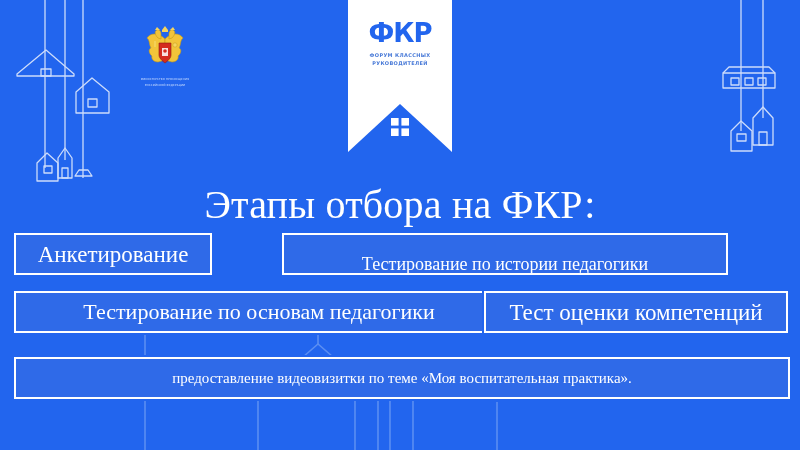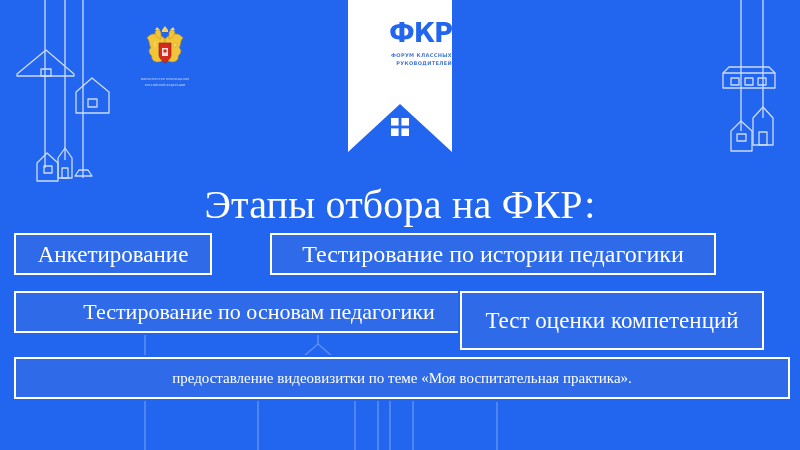--- a/index.html
+++ b/index.html
@@ -38,21 +38,21 @@
   }
   #banner .ribbon-shape {
     position: absolute;
     inset: 0;
   }
   #banner .logo-wrap {
     position: absolute;
     left: 0;
     top: 20px;
     width: 104px;
-    text-align: right;
+    text-align: center;
   }
   .logo-mark {
     font-family: "DejaVu Sans", sans-serif;
     font-weight: 700;
     font-size: 26px;
     letter-spacing: -1px;
     color: #2265ee;
     line-height: 1;
     display: block;
   }
@@ -118,23 +118,23 @@
     justify-content: center;
     line-height: 1;
     white-space: nowrap;
   }
   .box span {
     display: block;
     padding: 0 6px;
   }
 
   #box-anketirovanie      { left: 14px;  top: 233px; width: 198px; height: 42px; font-size: 23px; }
-  #box-istoria            { left: 270px; top: 233px; width: 446px; height: 42px; font-size: 24px; }
+  #box-istoria            { left: 282px; top: 233px; width: 446px; height: 42px; font-size: 18px; align-items: flex-end; }
   #box-osnovy             { left: 14px;  top: 291px; width: 490px; height: 42px; font-size: 22px; }
-  #box-kompetencii        { left: 460px; top: 291px; width: 304px; height: 59px; font-size: 23px; align-items: center; }
+  #box-kompetencii        { left: 484px; top: 291px; width: 304px; height: 42px; font-size: 23px; align-items: center; }
   #box-videovizitka       { left: 14px;  top: 357px; width: 776px; height: 42px; font-size: 15px; }
 </style>
 </head>
 <body>
 
 <div id="slide">
 
   <svg class="deco" viewBox="0 0 800 450" fill="none" stroke="#5b8ef2" stroke-width="1.6">
     <path d="M145 300 L145 450"></path>
     <path d="M258 455 L258 396 L318 344 L378 396 L378 455"></path>

